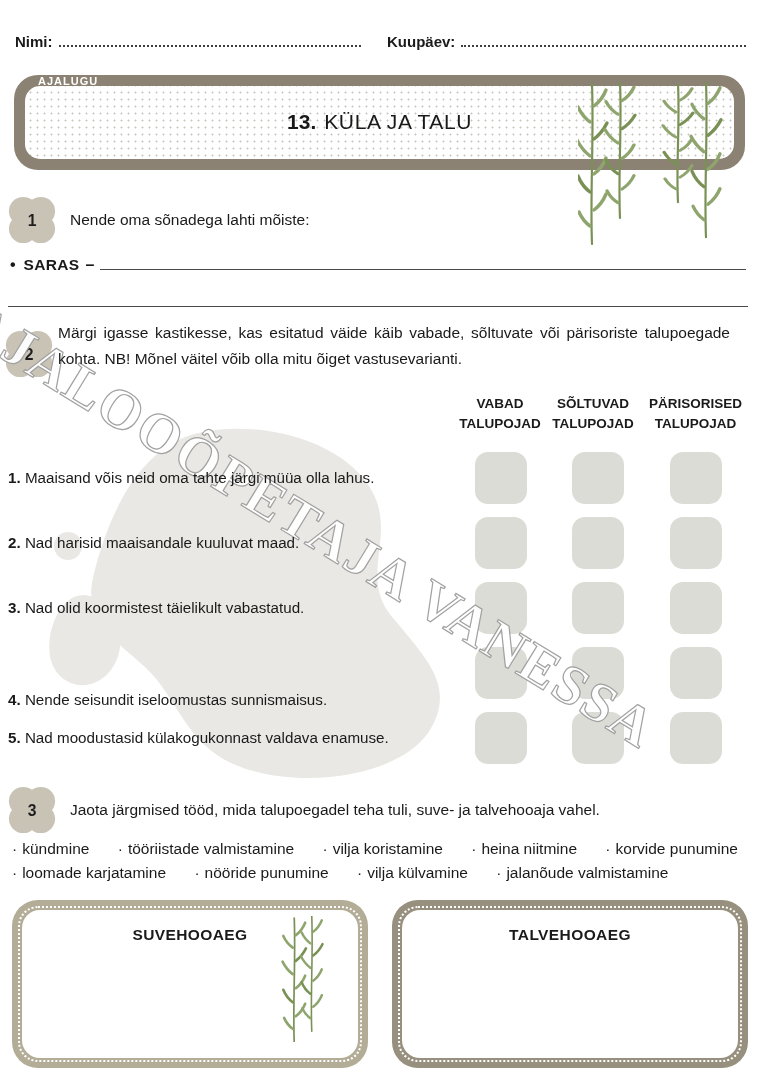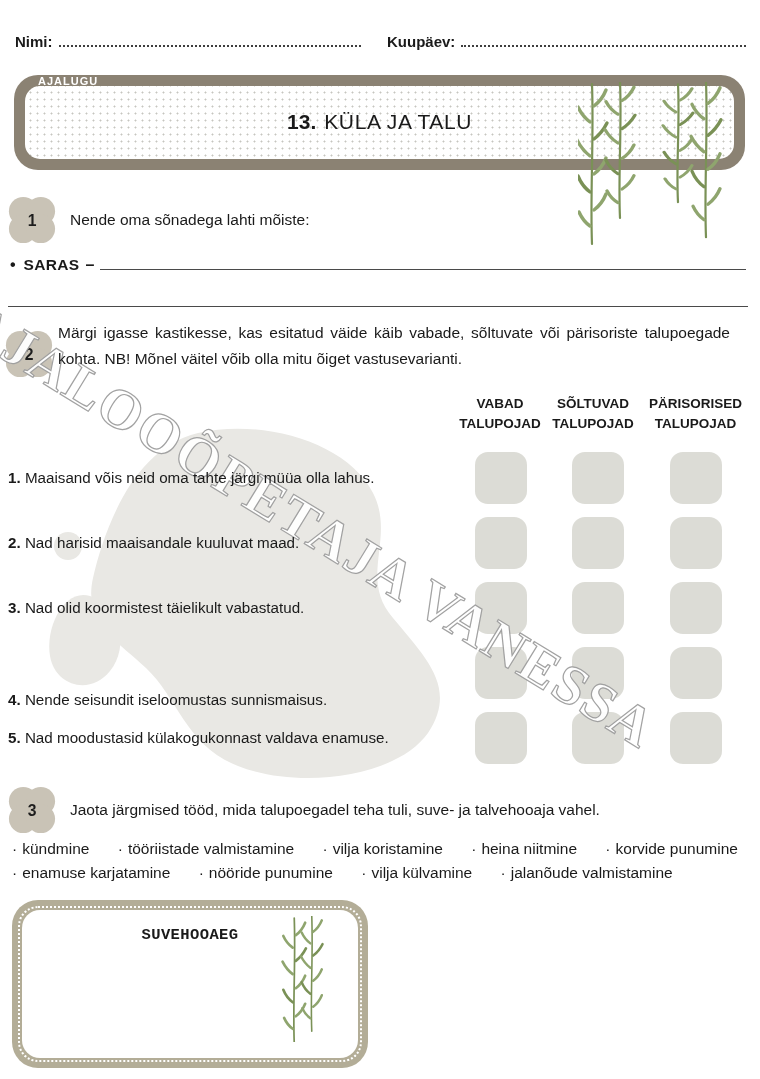--- a/index.html
+++ b/index.html
@@ -81,21 +81,21 @@
   .works-line2 { top:864px; }
   .work-item { display:inline-block; margin:0 12px; white-space:nowrap; }
   .work-item .wb { margin-right:5px; }
 
   
   .season-box { position:absolute; top:900px; width:356px; height:168px; border-radius:26px; }
   .season-box.summer { left:12px; background:#b3ad97; }
   .season-box.winter { left:392px; background:#97907e; }
   .season-box::after { content:""; position:absolute; inset:6px; border:2px dotted #ffffff;
     border-radius:20px; pointer-events:none; z-index:2; }
-  .season-inner { position:absolute; inset:10px; background:#fff; border-radius:18px;font-family:Liberation Mono, monospace; }
+  .season-inner { position:absolute; inset:10px; background:#fff; border-radius:18px; }
   .season-title { margin-top:16px; text-align:center; font-weight:bold; font-size:15.5px; letter-spacing:0.4px; }
 </style>
 </head>
 <body>
 
 <div class="page">
 
   <svg width="0" height="0" style="position:absolute" aria-hidden="true">
     <defs>
       <g id="qblob" fill="#c9c3b6">
@@ -237,33 +237,38 @@
   </div>
 
   <div class="works works-line1">
     <span class="work-item"><span class="wb">·</span><span>kündmine</span></span>
     <span class="work-item"><span class="wb">·</span><span>tööriistade valmistamine</span></span>
     <span class="work-item"><span class="wb">·</span><span>vilja koristamine</span></span>
     <span class="work-item"><span class="wb">·</span><span>heina niitmine</span></span>
     <span class="work-item"><span class="wb">·</span><span>korvide punumine</span></span>
   </div>
   <div class="works works-line2">
-    <span class="work-item"><span class="wb">·</span><span>enamuse karjatamine</span></span>
+    <span class="work-item"><span class="wb">·</span><span>loomade karjatamine</span></span>
     <span class="work-item"><span class="wb">·</span><span>nööride punumine</span></span>
     <span class="work-item"><span class="wb">·</span><span>vilja külvamine</span></span>
     <span class="work-item"><span class="wb">·</span><span>jalanõude valmistamine</span></span>
   </div>
 
   <div class="season-box summer">
     <div class="season-inner">
       <div class="season-title">SUVEHOOAEG</div>
       <svg class="willow-box" width="70" height="126" viewBox="0 0 70 126">
         <g transform="translate(24,2) scale(0.78)">
             <use href="#wstem"></use>
           </g>
         <g transform="translate(42,0) scale(0.72)">
             <use href="#wstem"></use>
           </g>
       </svg>
     </div>
   </div>
+  <div class="season-box winter">
+    <div class="season-inner">
+      <div class="season-title">TALVEHOOAEG</div>
+    </div>
+  </div>
 
 </div>
 
 </body></html>

